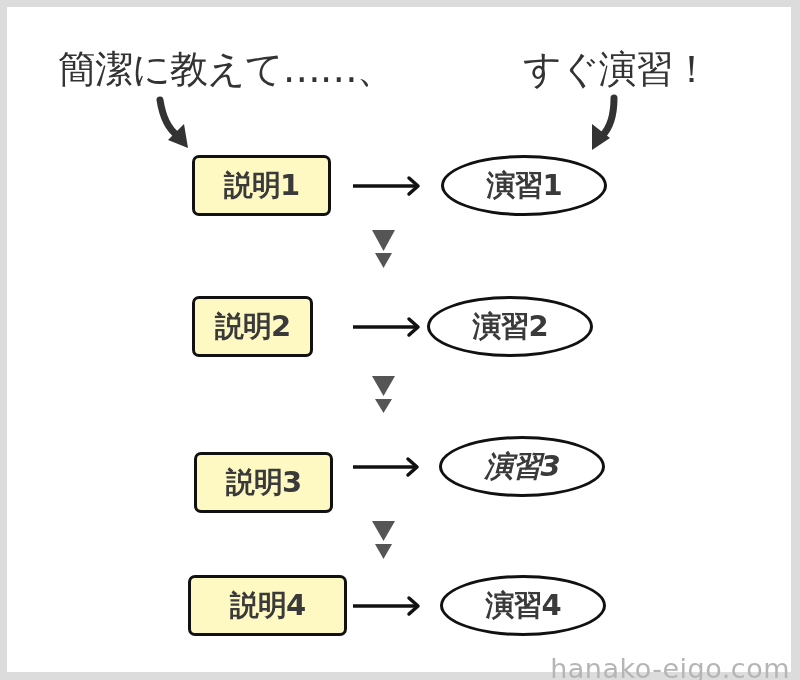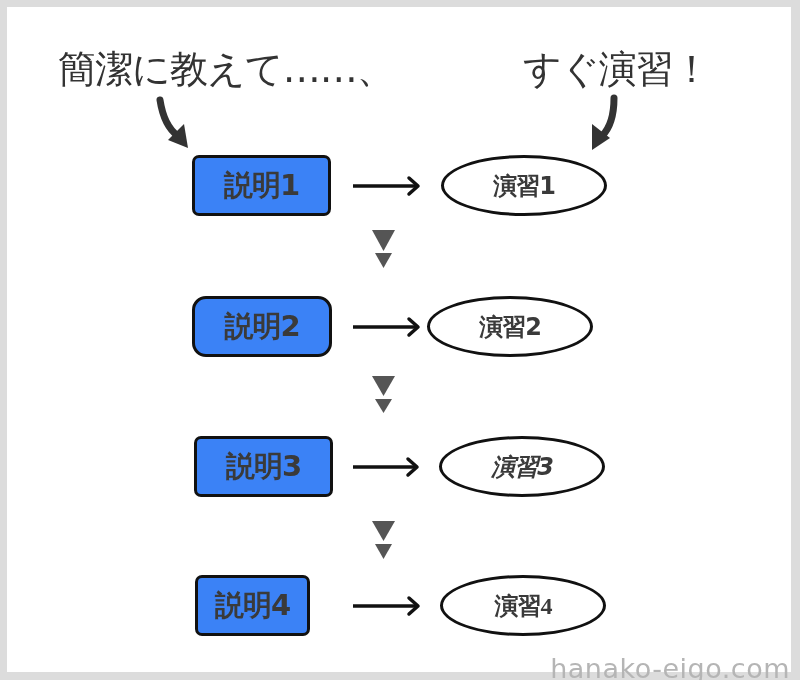--- a/index.html
+++ b/index.html
@@ -1,23 +1,23 @@
 <!DOCTYPE html>
 <html><head>
 <meta charset="utf-8">
 <style>
   html, body { margin: 0; padding: 0; }
   body { width: 800px; height: 680px; background: #dcdcdc; position: relative; overflow: hidden;
          font-family: "DejaVu Sans", "Liberation Sans", sans-serif; }
   .canvas { position: absolute; left: 7px; top: 7px; width: 784px; height: 665px; background: #ffffff; }
   .caption { position: absolute; color: #333333; font-size: 38px; font-weight: normal; line-height: 1; white-space: nowrap; letter-spacing: -1px; }
-  .box { position: absolute; box-sizing: border-box; border: 3px solid #111111; border-radius: 7px; background: #3b82f6;
+  .box { position: absolute; box-sizing: border-box; border: 3px solid #111111; border-radius: 7px; background: #fef9c3;
          display: flex; align-items: center; justify-content: center; color: #3a3a3a; font-weight: bold; font-size: 29px; letter-spacing: -1px; }
   .pill { position: absolute; box-sizing: border-box; border: 3px solid #111111; border-radius: 50%; background: #fff;
-          display: flex; align-items: center; justify-content: center; color: #3a3a3a; font-weight: bold; font-size: 24px; letter-spacing: -1px; }
+          display: flex; align-items: center; justify-content: center; color: #3a3a3a; font-weight: bold; font-size: 29px; letter-spacing: -1px; }
   .watermark { position: absolute; right: 10px; bottom: -2px; color: #b5b5b5; font-size: 27px; letter-spacing: 0.5px; line-height: 1; white-space: nowrap; }
   svg { position: absolute; left: 0; top: 0; overflow: visible; }
 </style>
 </head>
 <body>
 
 <div class="canvas"></div>
 
 <div class="caption" style="left:58px; top:50px;">簡潔に教えて……、</div>
 <div class="caption" style="left:523px; top:50px;">すぐ演習！</div>
@@ -61,22 +61,22 @@
   </g>
   <g>
     <polygon points="372,521 395,521 383.5,541" fill="#555"></polygon>
     <polygon points="375,544 392,544 383.5,559" fill="#555"></polygon>
   </g>
 </svg>
 
 <div class="box" style="left:192px; top:155px; width:139px; height:61px;">説明1</div>
 <div class="pill" style="left:441px; top:155px; width:166px; height:61px;">演習1</div>
 
-<div class="box" style="left:192px; top:296px; width:140px; height:61px;border-radius:14px;">説明2</div>
+<div class="box" style="left:192px; top:296px; width:121px; height:61px;">説明2</div>
 <div class="pill" style="left:427px; top:296px; width:166px; height:61px;">演習2</div>
 
-<div class="box" style="left:194px; top:436px; width:139px; height:61px;">説明3</div>
+<div class="box" style="left:194px; top:452px; width:139px; height:61px;">説明3</div>
 <div class="pill" style="left:439px; top:436px; width:166px; height:61px;font-style:italic;">演習3</div>
 
-<div class="box" style="left:195px; top:575px; width:115px; height:61px;">説明4</div>
-<div class="pill" style="left:440px; top:575px; width:166px; height:61px;font-family:Liberation Serif, serif;">演習4</div>
+<div class="box" style="left:188px; top:575px; width:159px; height:61px;">説明4</div>
+<div class="pill" style="left:440px; top:575px; width:166px; height:61px;">演習4</div>
 
 <div class="watermark">hanako-eigo.com</div>
 
 </body></html>

